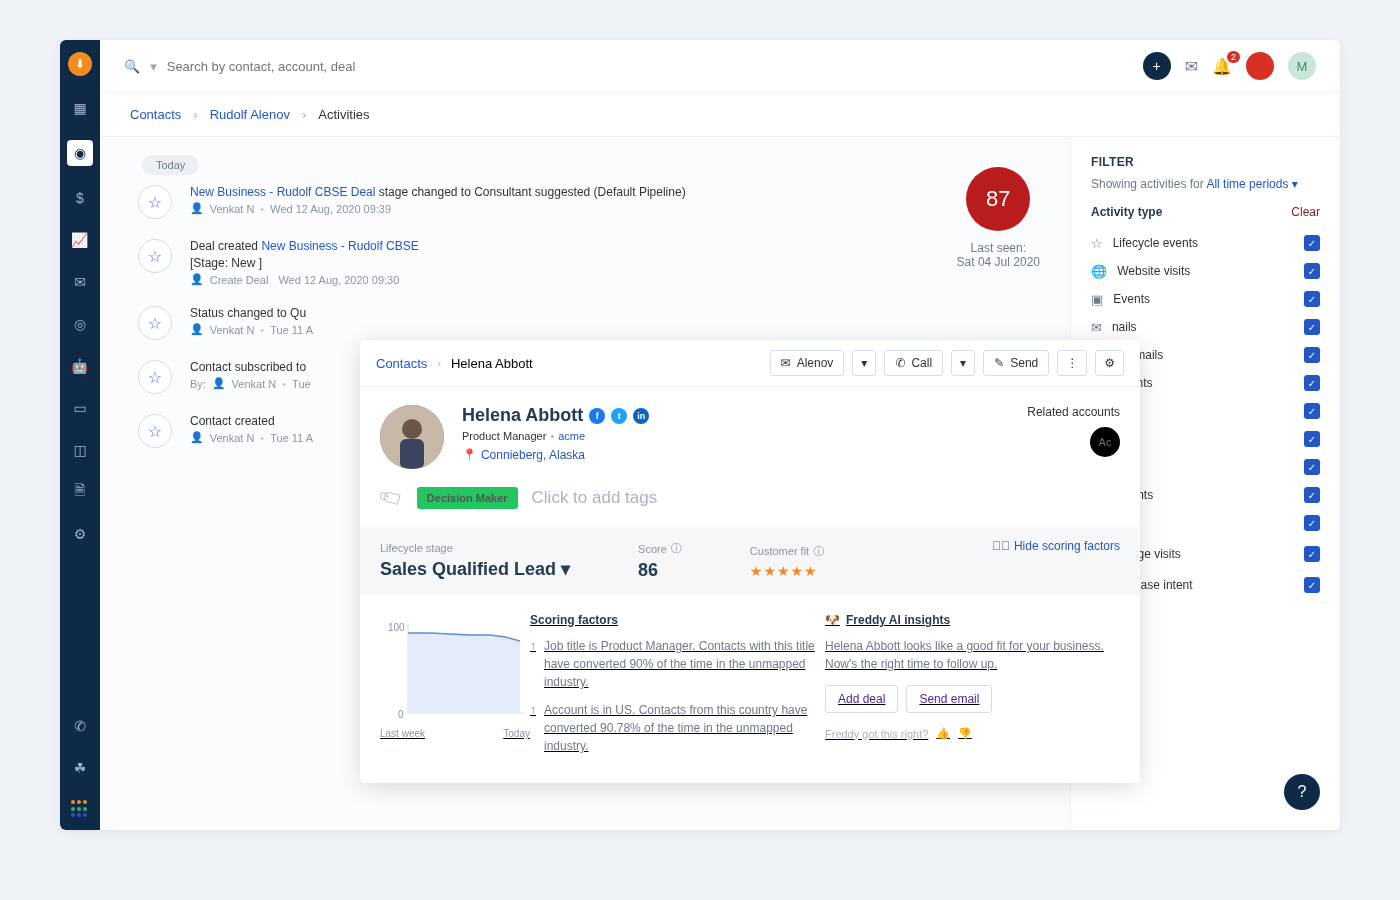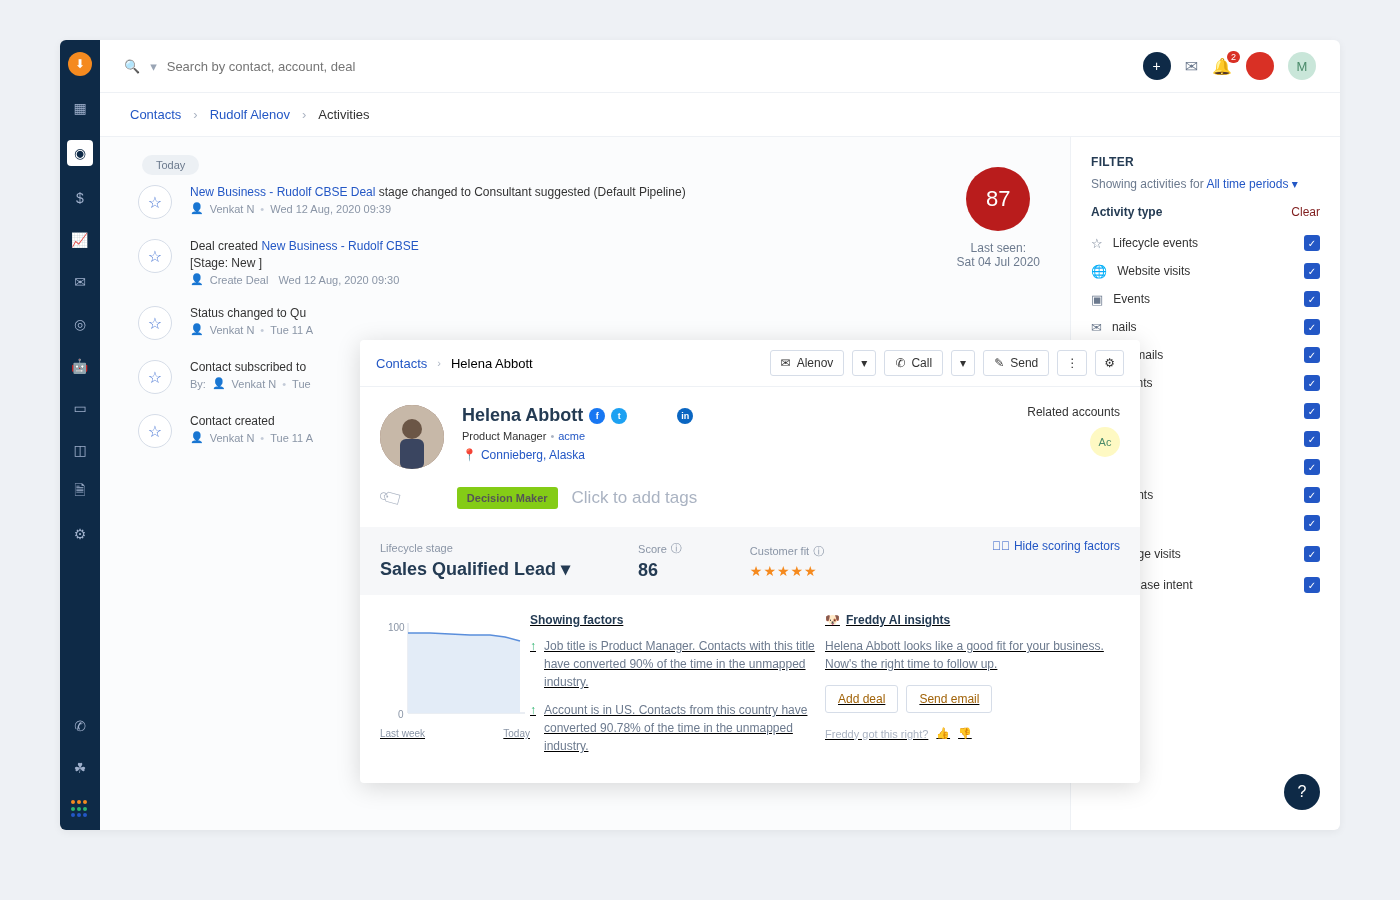--- a/index.html
+++ b/index.html
@@ -60,51 +60,51 @@
 .mbtn { display:flex; align-items:center; gap:6px; border:1px solid #d6dde8; background:#fff; padding:5px 10px; font-size:12px; border-radius:3px; color:#333; cursor:pointer; }
 .mbtn.icon-only { padding:5px 8px; }
 .modal-body { display:flex; padding:18px 20px; gap:18px; }
 .m-avatar { width:64px; height:64px; border-radius:50%; background:#8a6b5c; overflow:hidden; flex-shrink:0; }
 .m-avatar svg { width:100%; height:100%; }
 .m-info { flex:1; }
 .m-name { font-size:18px; font-weight:600; color:#243b53; display:flex; align-items:center; gap:6px; }
 .social { width:16px; height:16px; border-radius:50%; display:inline-flex; align-items:center; justify-content:center; color:#fff; font-size:9px; font-weight:700; }
 .social.fb { background:#1877f2; }
 .social.tw { background:#1da1f2; }
-.social.li { background:#0a66c2;margin-left:44px; }
+.social.li { background:#0a66c2; }
 .m-sub { font-size:11px; margin-top:4px; color:#333; }
 .m-sub .dim { color:#aab3c2; margin:0 4px; }
 .m-sub .link { color:#2357c5; }
 .m-loc { font-size:12px; color:#2357c5; margin-top:6px; display:flex; align-items:center; gap:4px; }
 .m-loc .pin { color:#6c7a8e; }
 .m-rel { text-align:right; }
 .m-rel .hd { font-size:12px; color:#333; margin-bottom:8px; }
-.m-rel .ava { width:30px; height:30px; border-radius:50%; background:#fef9c3; color:#4a8a6a; font-size:11px; display:inline-flex; align-items:center; justify-content:center; }
+.m-rel .ava { width:30px; height:30px; border-radius:50%; background:#000000; color:#4a8a6a; font-size:11px; display:inline-flex; align-items:center; justify-content:center; }
 .tag-row { display:flex; align-items:center; gap:14px; padding:0 20px 18px; }
 .tag-ico { color:#aab3c2; font-size:18px; transform:rotate(-30deg); }
-.tag-pill { background:#84cc16; color:#555; font-size:11px; padding:5px 10px; border-radius:3px; font-weight:600;margin-left:40px; }
+.tag-pill { background:#22c55e; color:#555; font-size:11px; padding:5px 10px; border-radius:3px; font-weight:600; }
 .tag-add { color:#aab3c2; font-size:17px; }
 .modal-score { background:#f6f7f9; padding:14px 20px; display:flex; gap:68px; align-items:center; position:relative; }
 .modal-score .col .lbl { font-size:11px; color:#8a95a6; margin-bottom:4px; display:flex; align-items:center; gap:4px; }
 .modal-score .col .val { font-size:18px; font-weight:600; color:#243b53; }
 .stars { color:#f58a1f; font-size:14px; letter-spacing:1px; }
 .hide-link { position:absolute; right:20px; top:12px; color:#2357c5; font-size:12px; display:flex; align-items:center; gap:4px; }
 .modal-bottom { display:flex; padding:18px 20px; font-size:12px;text-decoration:underline; }
 .mini-chart { width:150px; }
 .mini-chart svg { width:100%; height:110px; }
 .mini-chart .xlbl { display:flex; justify-content:space-between; color:#8a95a6; font-size:10px; margin-top:2px; }
 .sf-col { flex:1; }
 .sf-col .hd { font-weight:600; color:#243b53; margin-bottom:10px; display:flex; align-items:center; gap:6px; }
 .sf-item { display:flex; gap:8px; color:#6c7a8e; margin-bottom:10px; line-height:1.5; }
 .sf-item .arr { color:#2db36f; font-weight:700; }
 .fr-col { flex:1; }
 .fr-col .hd { font-weight:600; color:#243b53; margin-bottom:10px; display:flex; align-items:center; gap:6px; }
 .fr-col .txt { color:#6c7a8e; line-height:1.5; margin-bottom:12px; }
 .fr-col .btns { display:flex; gap:8px; margin-bottom:14px; }
-.fr-col .btns button { border:1px solid #d6dde8; background:#fff; padding:6px 12px; font-size:12px; border-radius:3px; cursor:pointer; color:#a16207; }
+.fr-col .btns button { border:1px solid #d6dde8; background:#fff; padding:6px 12px; font-size:12px; border-radius:3px; cursor:pointer; color:#4c1d95; }
 .fr-col .fb { color:#aab3c2; font-size:11px; display:flex; align-items:center; gap:8px; }
 .help-fab { position:absolute; right:20px; bottom:20px; width:36px; height:36px; border-radius:50%; background:#0e2a47; color:#fff; display:flex; align-items:center; justify-content:center; font-size:16px; cursor:pointer; z-index:60; }
 </style>
 </head>
 <body>
 
 <div class="app-frame">
   <div class="sidebar">
     <div class="brand">⬇</div>
     <div class="icon">▦</div>
@@ -419,21 +419,21 @@
           <line x1="28" y1="10" x2="28" y2="100" stroke="#d6dde8"></line>
           <path d="M28,20 L50,20 L70,21 L90,22 L110,22 L125,24 L140,28 L140,100 L28,100 Z" fill="#e3ecf7"></path>
           <path d="M28,20 L50,20 L70,21 L90,22 L110,22 L125,24 L140,28" stroke="#5a8edb" fill="none" stroke-width="1.5"></path>
         </svg>
         <div class="xlbl">
             <span>Last week</span>
             <span>Today</span>
           </div>
       </div>
       <div class="sf-col">
-        <div class="hd">Showing factors</div>
+        <div class="hd">Scoring factors</div>
         <div class="sf-item">
             <span class="arr">↑</span>
             <span>Job title is Product Manager. Contacts with this title have converted 90% of the time in the unmapped industry.</span>
           </div>
         <div class="sf-item">
             <span class="arr">↑</span>
             <span>Account is in US. Contacts from this country have converted 90.78% of the time in the unmapped industry.</span>
           </div>
       </div>
       <div class="fr-col">

